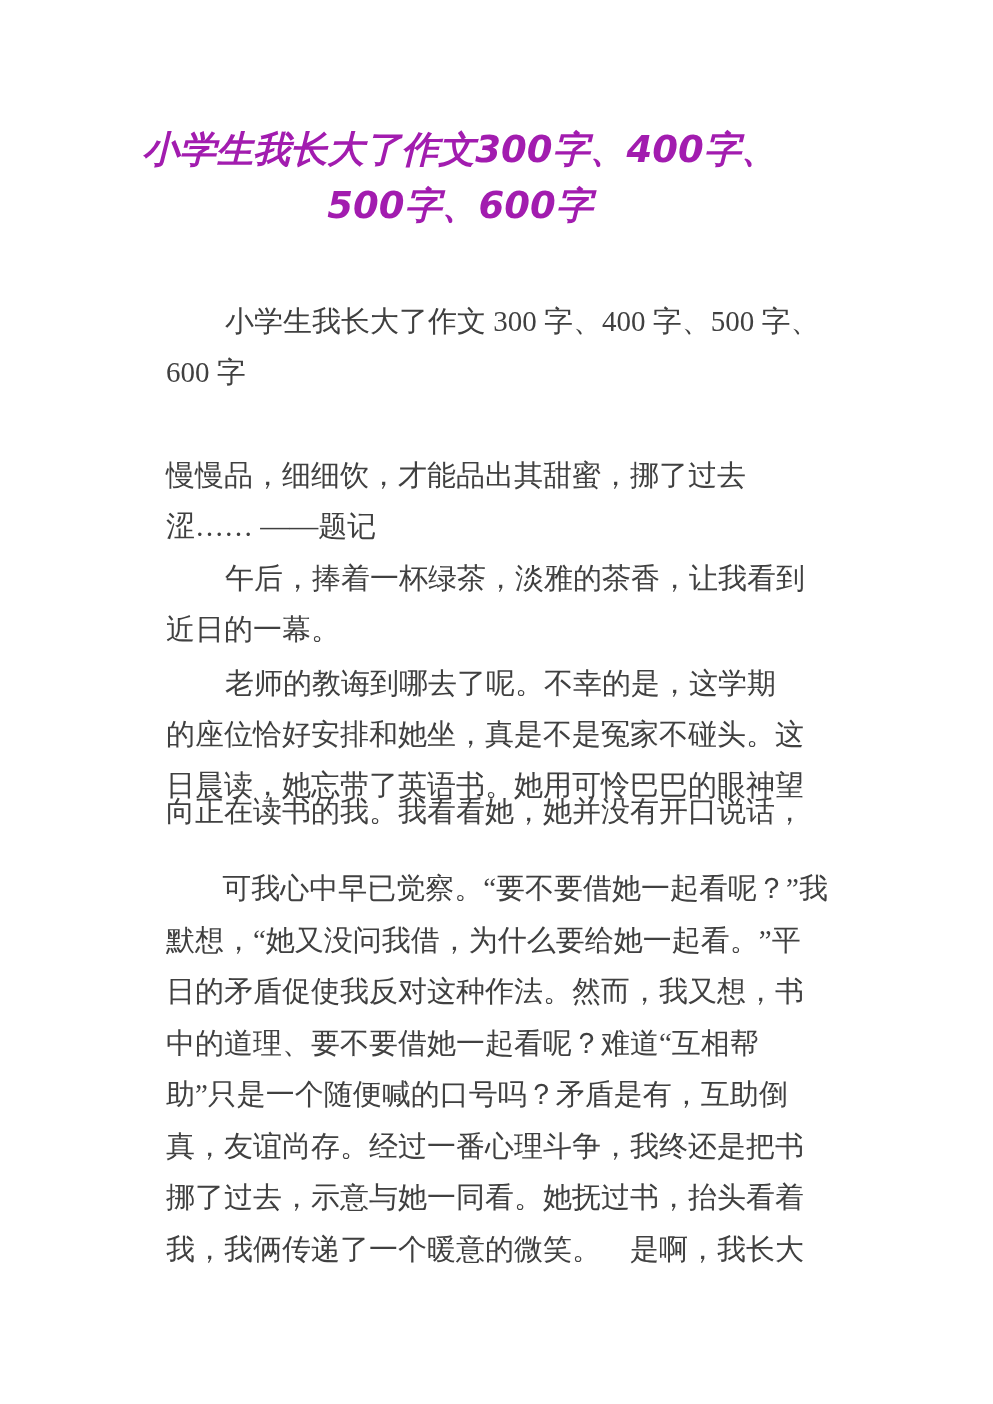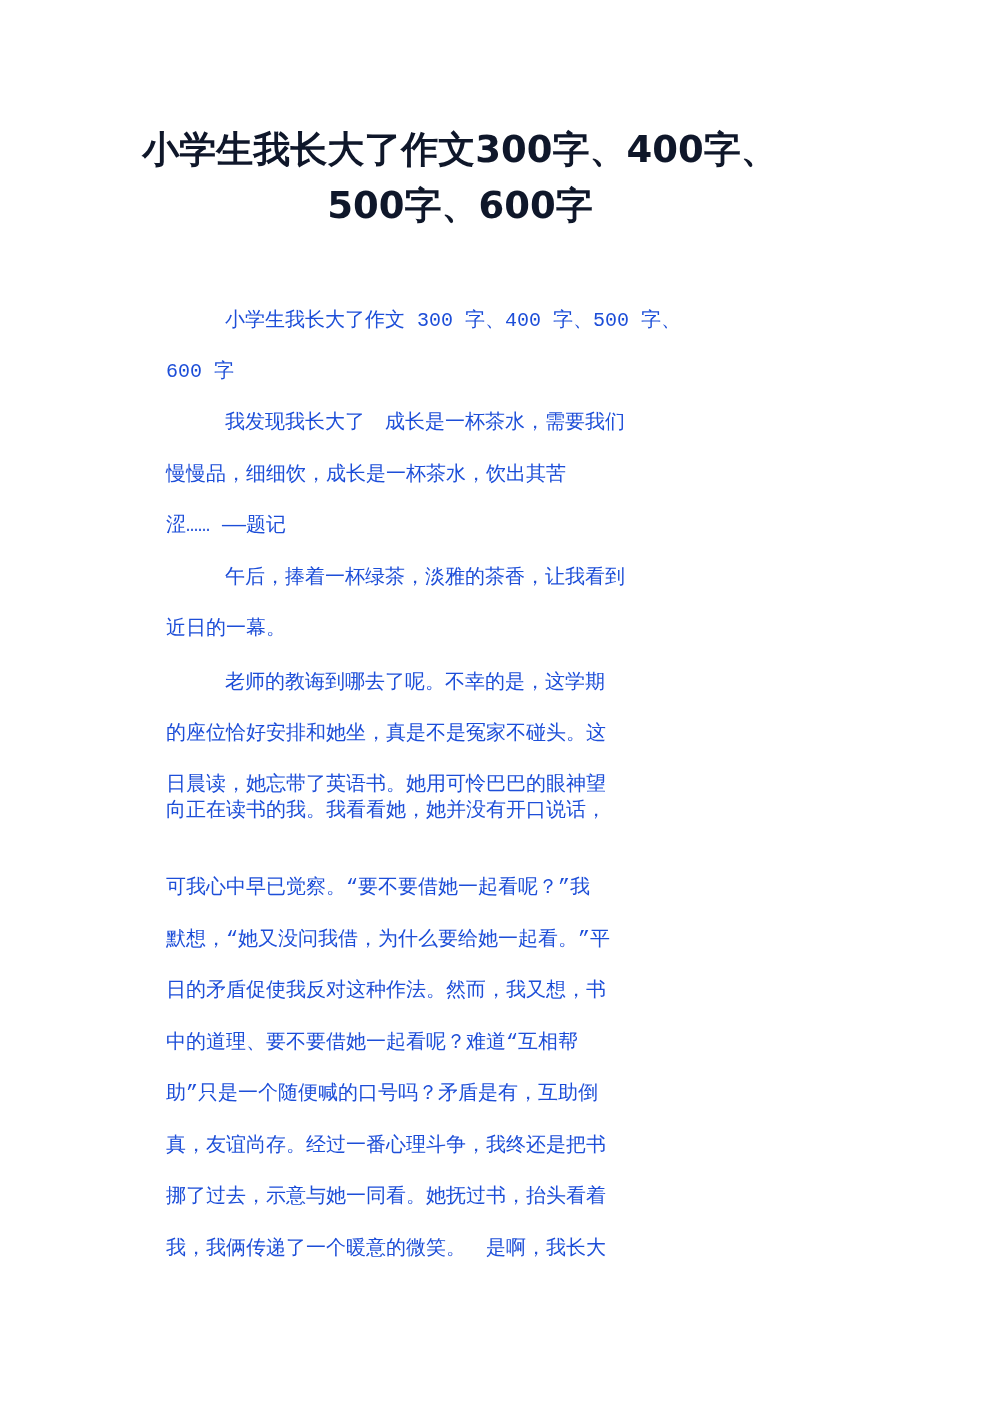--- a/index.html
+++ b/index.html
@@ -1,55 +1,55 @@
 <!DOCTYPE html>
 <html><head>
   <meta charset="utf-8">
   <style>
     html, body { margin: 0; padding: 0; background: #ffffff; }
     body { width: 993px; height: 1404px; position: relative; overflow: hidden; }
     .page { position: absolute; left: 0; top: 0; width: 993px; height: 1404px; background: #fff; }
     .title {
       position: absolute; left: 0; width: 920px; text-align: center;
       font-family: "DejaVu Sans", "Liberation Sans", sans-serif;
-      font-weight: bold; font-size: 37px; color: #0f172a; line-height: 56px;
+      font-weight: bold; font-size: 37px; color: #a21caf; line-height: 56px;
       letter-spacing: 0px;
+      font-style: italic;
     }
     .title .line { display: block; white-space: nowrap; }
     .body-line {
       position: absolute; left: 166px; width: 662px; white-space: nowrap;
-      font-family: Liberation Mono, monospace;
-      font-size: 20px; color: #1d4ed8; line-height: 40px;
+      font-family: Liberation Serif, serif;
+      font-size: 29px; color: #404040; line-height: 40px;
     }
     .indent { left: 225px; }
   </style>
 </head>
 <body>
 
 <div class="page">
   <div class="title" style="top:122px;">
     <span class="line">小学生我长大了作文300字、400字、</span>
     <span class="line">500字、600字</span>
   </div>
 
   <div class="body-line indent" style="top:301px;">小学生我长大了作文 300 字、400 字、500 字、</div>
   <div class="body-line" style="top:352px;">600 字</div>
 
-  <div class="body-line indent" style="top:403px;">我发现我长大了　成长是一杯茶水，需要我们</div>
-  <div class="body-line" style="top:455px;">慢慢品，细细饮，成长是一杯茶水，饮出其苦</div>
+  <div class="body-line" style="top:455px;">慢慢品，细细饮，才能品出其甜蜜，挪了过去</div>
   <div class="body-line" style="top:506px;">涩…… ——题记</div>
 
   <div class="body-line indent" style="top:558px;">午后，捧着一杯绿茶，淡雅的茶香，让我看到</div>
   <div class="body-line" style="top:609px;">近日的一幕。</div>
 
   <div class="body-line indent" style="top:663px;">老师的教诲到哪去了呢。不幸的是，这学期</div>
   <div class="body-line" style="top:714px;">的座位恰好安排和她坐，真是不是冤家不碰头。这</div>
   <div class="body-line" style="top:765px;">日晨读，她忘带了英语书。她用可怜巴巴的眼神望</div>
   <div class="body-line" style="top:791px;">向正在读书的我。我看看她，她并没有开口说话，</div>
-  <div class="body-line" style="top:868px;">可我心中早已觉察。“要不要借她一起看呢？”我</div>
+  <div class="body-line" style="top:868px;text-align:right;">可我心中早已觉察。“要不要借她一起看呢？”我</div>
   <div class="body-line" style="top:920px;">默想，“她又没问我借，为什么要给她一起看。”平</div>
   <div class="body-line" style="top:971px;">日的矛盾促使我反对这种作法。然而，我又想，书</div>
   <div class="body-line" style="top:1023px;">中的道理、要不要借她一起看呢？难道“互相帮</div>
   <div class="body-line" style="top:1074px;">助”只是一个随便喊的口号吗？矛盾是有，互助倒</div>
   <div class="body-line" style="top:1126px;">真，友谊尚存。经过一番心理斗争，我终还是把书</div>
   <div class="body-line" style="top:1229px;">我，我俩传递了一个暖意的微笑。　是啊，我长大</div>
   <div class="body-line" style="top:1177px;">挪了过去，示意与她一同看。她抚过书，抬头看着</div>
 </div>
 
 </body></html>

